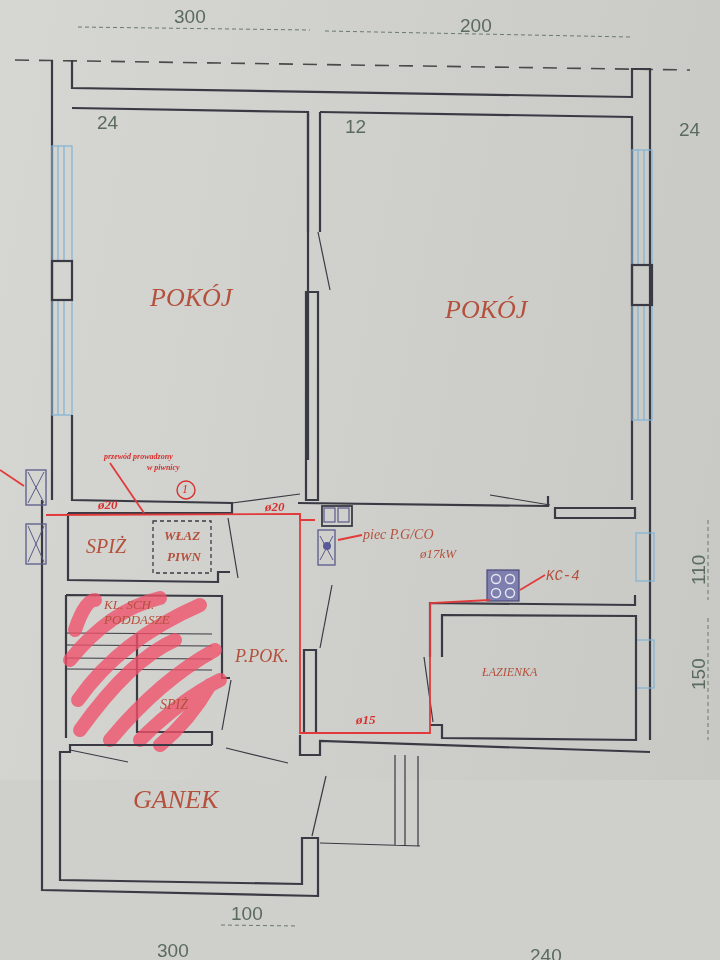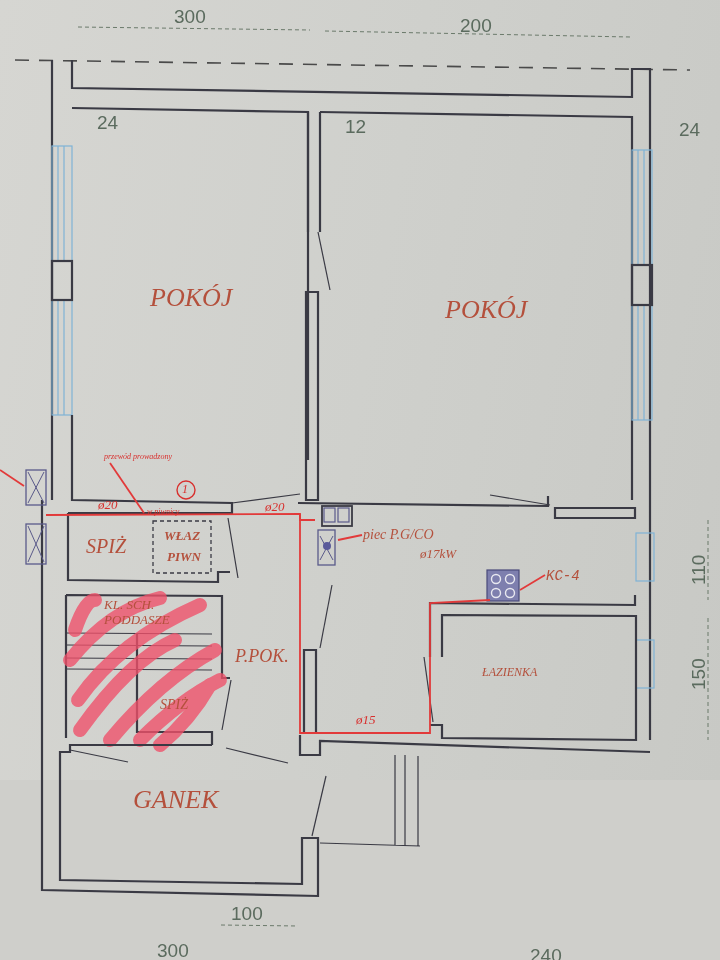--- a/index.html
+++ b/index.html
@@ -7,21 +7,21 @@
   .sheet { position:relative; width:720px; height:780px; background:linear-gradient(100deg,#d6d6d2 0%,#cfd0cc 50%,#c8c9c5 100%); }
   svg { position:absolute; left:0; top:0; }
   .wall { fill:none; stroke:#3a3a44; stroke-width:2.2; }
   .thin { fill:none; stroke:#3a3a44; stroke-width:1.2; }
   .win { fill:none; stroke:#7fb3d6; stroke-width:1.2; }
   .dim { fill:none; stroke:#6b7a6b; stroke-width:1; stroke-dasharray:4 3; }
   .dash { fill:none; stroke:#4a4a4a; stroke-width:1.6; stroke-dasharray:14 10; }
   .pipe { fill:none; stroke:#e23a3a; stroke-width:1.8; }
   .room { position:absolute; font-family:"Liberation Serif", serif; font-style:italic; color:#b4503c; white-space:nowrap; }
   .dimtxt { position:absolute; font-family:"Liberation Sans", sans-serif; color:#5b6b5e; font-size:19px; white-space:nowrap; }
-  .note { position:absolute; font-family:"Liberation Serif", serif; font-style:italic; color:#d8302e; white-space:nowrap; font-weight:normal; }
+  .note { position:absolute; font-family:"Liberation Serif", serif; font-style:italic; color:#d8302e; white-space:nowrap; font-weight:bold; }
   .vert { transform:rotate(-90deg); transform-origin:left top; }
 </style>
 </head>
 <body>
 
 <div class="sheet">
   <svg width="720" height="960" viewBox="0 0 720 960">
 
     <line class="dim" x1="78" y1="27" x2="310" y2="30"></line>
     <line class="dim" x1="325" y1="31" x2="630" y2="37"></line>
@@ -148,21 +148,21 @@
   <div class="room" style="left:164px;top:528px;font-size:13px;font-weight:bold;">WŁAZ</div>
   <div class="room" style="left:167px;top:549px;font-size:13px;font-weight:bold;">PIWN</div>
   <div class="room" style="left:104px;top:597px;font-size:13px;">KL. SCH.</div>
   <div class="room" style="left:104px;top:612px;font-size:13px;text-align:center;">PODDASZE</div>
   <div class="room" style="left:160px;top:697px;font-size:14px;">SPIŻ</div>
   <div class="room" style="left:235px;top:600px;font-size:18px;margin-top:46px;">P.POK.</div>
   <div class="room" style="left:482px;top:665px;font-size:12px;">ŁAZIENKA</div>
   <div class="room" style="left:133px;top:785px;font-size:26px;">GANEK</div>
 
   <div class="note" style="left:104px;top:452px;font-size:8px;">przewód prowadzony</div>
-  <div class="note" style="left:147px;top:463px;font-size:8px;margin-top:44px;">w piwnicy</div>
+  <div class="note" style="left:147px;top:463px;font-size:8px;">w piwnicy</div>
   <div class="note" style="left:182px;top:482px;font-size:12px;font-weight:normal;">1</div>
   <div class="note" style="left:98px;top:497px;font-size:13px;">ø20</div>
   <div class="note" style="left:265px;top:499px;font-size:13px;">ø20</div>
   <div class="note" style="left:356px;top:712px;font-size:13px;">ø15</div>
   <div class="note" style="left:363px;top:527px;font-size:14px;font-weight:normal;color:#b4503c;">piec P.G/CO</div>
   <div class="note" style="left:420px;top:546px;font-size:13px;font-weight:normal;color:#b4503c;">ø17kW</div>
   <div class="note" style="left:546px;top:568px;font-size:14px;font-weight:normal;color:#b4503c;font-family:Liberation Mono, monospace;">KC-4</div>
 </div>
 
 </body></html>

